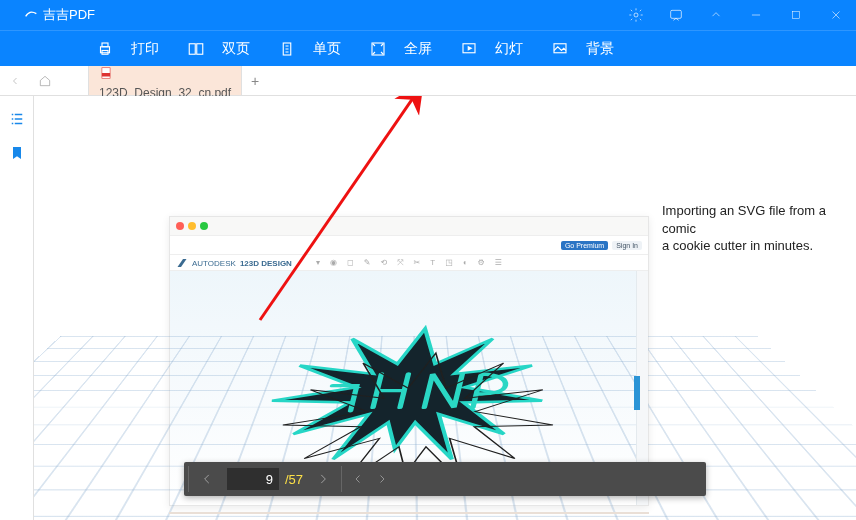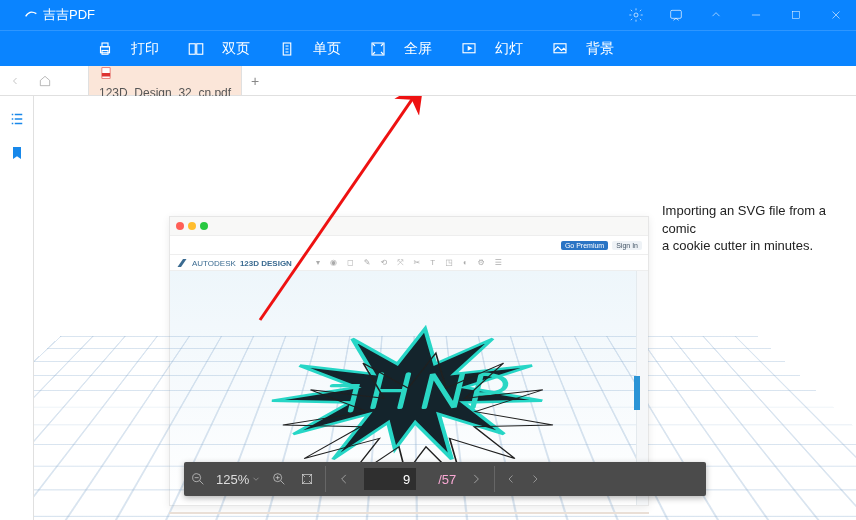--- a/index.html
+++ b/index.html
@@ -65,21 +65,21 @@
   
   .red-arrow { position:absolute; left:0; top:0; pointer-events:none; }
 
   
   .footbar { position:absolute; left:150px; right:150px; bottom:24px; height:34px; background:#4b4b4b; border-radius:2px; display:flex; align-items:center; color:#ddd; font-size:13px; box-shadow:0 2px 6px rgba(0,0,0,.3);}
   .footbar .seg { display:flex; align-items:center; height:100%; }
   .footbar .btn { width:28px; display:flex; align-items:center; justify-content:center; cursor:pointer; }
   .footbar .zoom-text { padding:0 4px; display:flex; align-items:center; gap:2px;}
   .footbar .divider{ width:1px; align-self:stretch; background:#666; margin:4px 4px;}
   .footbar .page-box{ background:#2f2f2f; width:52px; height:22px; margin-left:6px; display:flex; align-items:center; justify-content:flex-end; padding-right:6px; color:#fff; }
-  .footbar .page-total{ padding:0 6px; color:#f9a8d4;margin-left:16px;}
+  .footbar .page-total{ padding:0 6px; color:#fde047;}
   .footbar .search-box{ background:#5a5a5a; flex:1; height:22px; margin:0 6px 0 14px; display:flex; align-items:center; padding:0 8px; gap:6px; color:#c8c8c8;}
   .footbar .search-box svg{stroke:#c8c8c8;}
   .footbar .chev{ width:24px; display:flex; align-items:center; justify-content:center; cursor:pointer;}
   .footbar svg{fill:none;}
   .thin-line{ position:absolute; left:135px; width:480px; bottom:6px; height:2px; background:#eadfd6;}
 </style>
 </head>
 <body>
 
 <div class="titlebar">
@@ -292,46 +292,20 @@
         <marker id="ah" markerWidth="12" markerHeight="12" refX="9" refY="5" orient="auto">
           <path d="M0 0 L10 5 L0 10 L3 5 Z" fill="#e11"></path>
         </marker>
       </defs>
       <g transform="translate(-34,-66)">
         <line x1="260" y1="290" x2="422" y2="55" stroke="#e11" stroke-width="3" marker-end="url(#ah)"></line>
       </g>
     </svg>
 
     <div class="footbar">
-      <div class="seg">
-        <div class="btn">
-            <svg width="16" height="16" viewBox="0 0 24 24" stroke="#ddd">
-              <circle cx="10" cy="10" r="6"></circle>
-              <path d="M15 15l5 5M7 10h6"></path>
-            </svg>
-          </div>
-        <div class="zoom-text">
-            <span>125%</span>
-            <svg width="10" height="10" viewBox="0 0 24 24" stroke="#ddd">
-              <path d="M6 9l6 6 6-6"></path>
-            </svg>
-          </div>
-        <div class="btn">
-            <svg width="16" height="16" viewBox="0 0 24 24" stroke="#ddd">
-              <circle cx="10" cy="10" r="6"></circle>
-              <path d="M15 15l5 5M7 10h6M10 7v6"></path>
-            </svg>
-          </div>
-        <div class="btn">
-            <svg width="16" height="16" viewBox="0 0 24 24" stroke="#ddd">
-              <rect x="5" y="5" width="14" height="14"></rect>
-              <path d="M9 9l-3-3M15 9l3-3M9 15l-3 3M15 15l3 3"></path>
-            </svg>
-          </div>
-      </div>
       <div class="divider"></div>
       <div class="seg">
         <div class="btn">
             <svg width="14" height="14" viewBox="0 0 24 24" stroke="#ddd">
               <path d="M15 5l-7 7 7 7"></path>
             </svg>
           </div>
         <div class="page-box">
             <span>9</span>
           </div>

